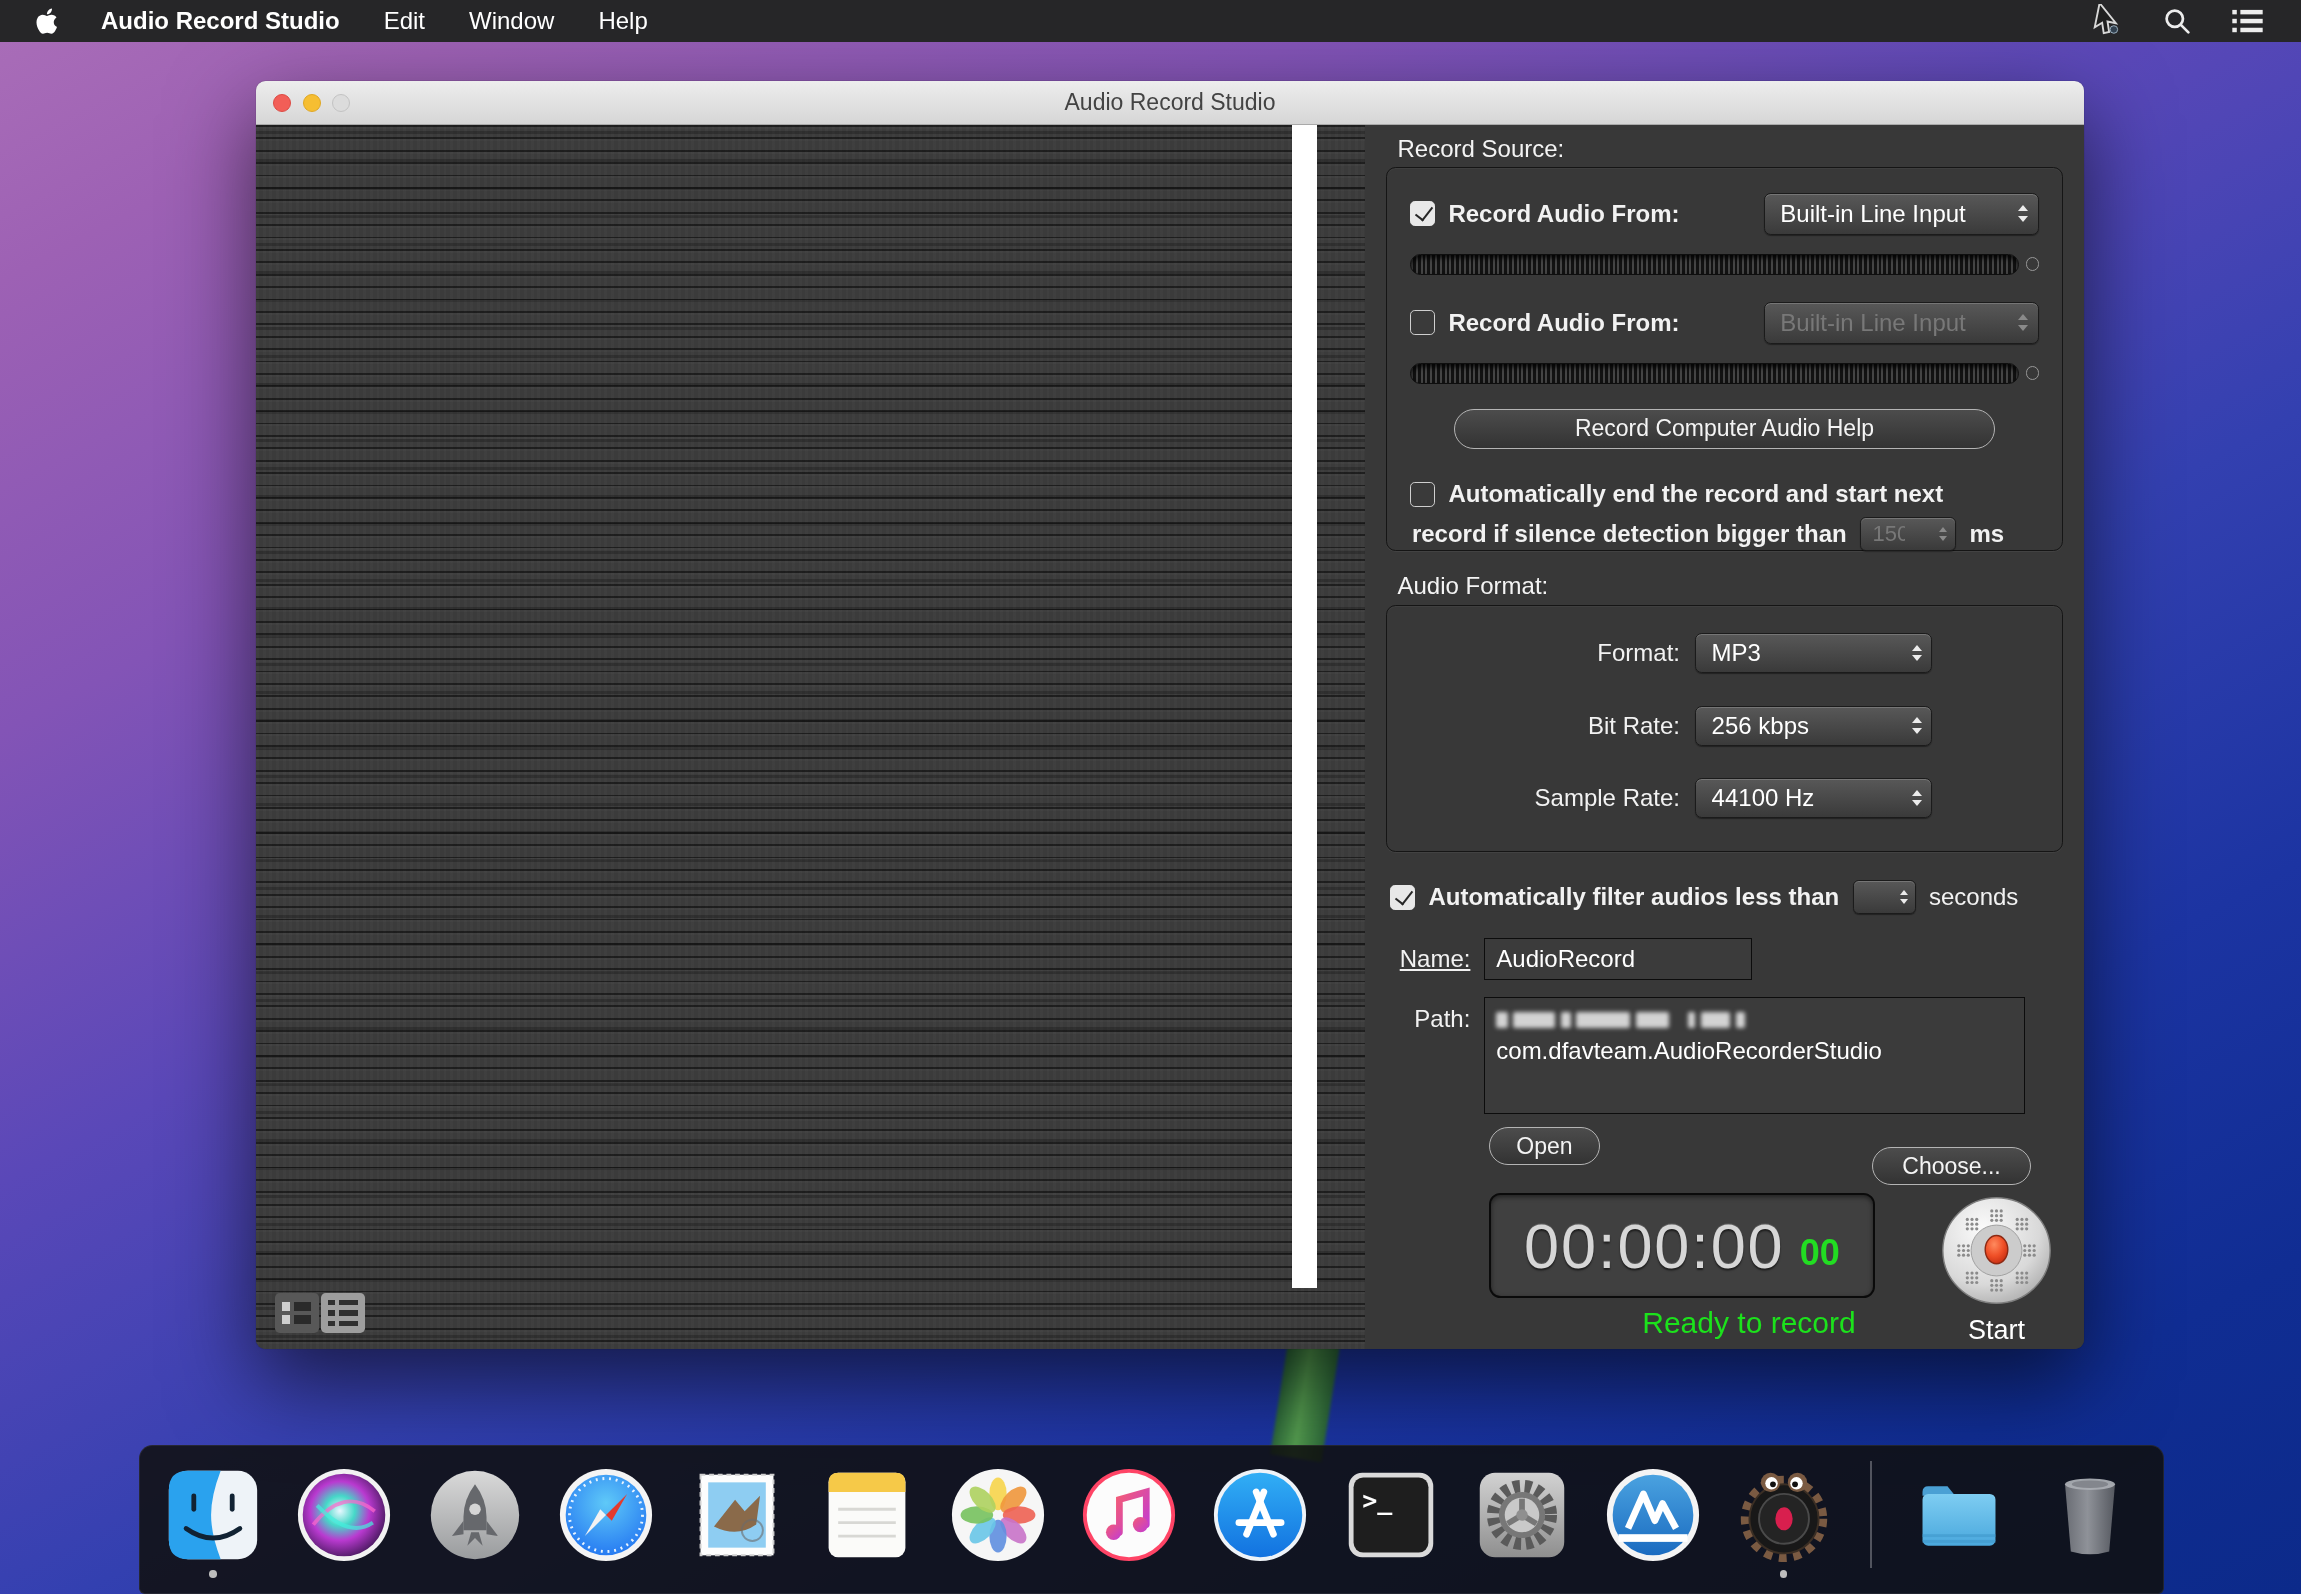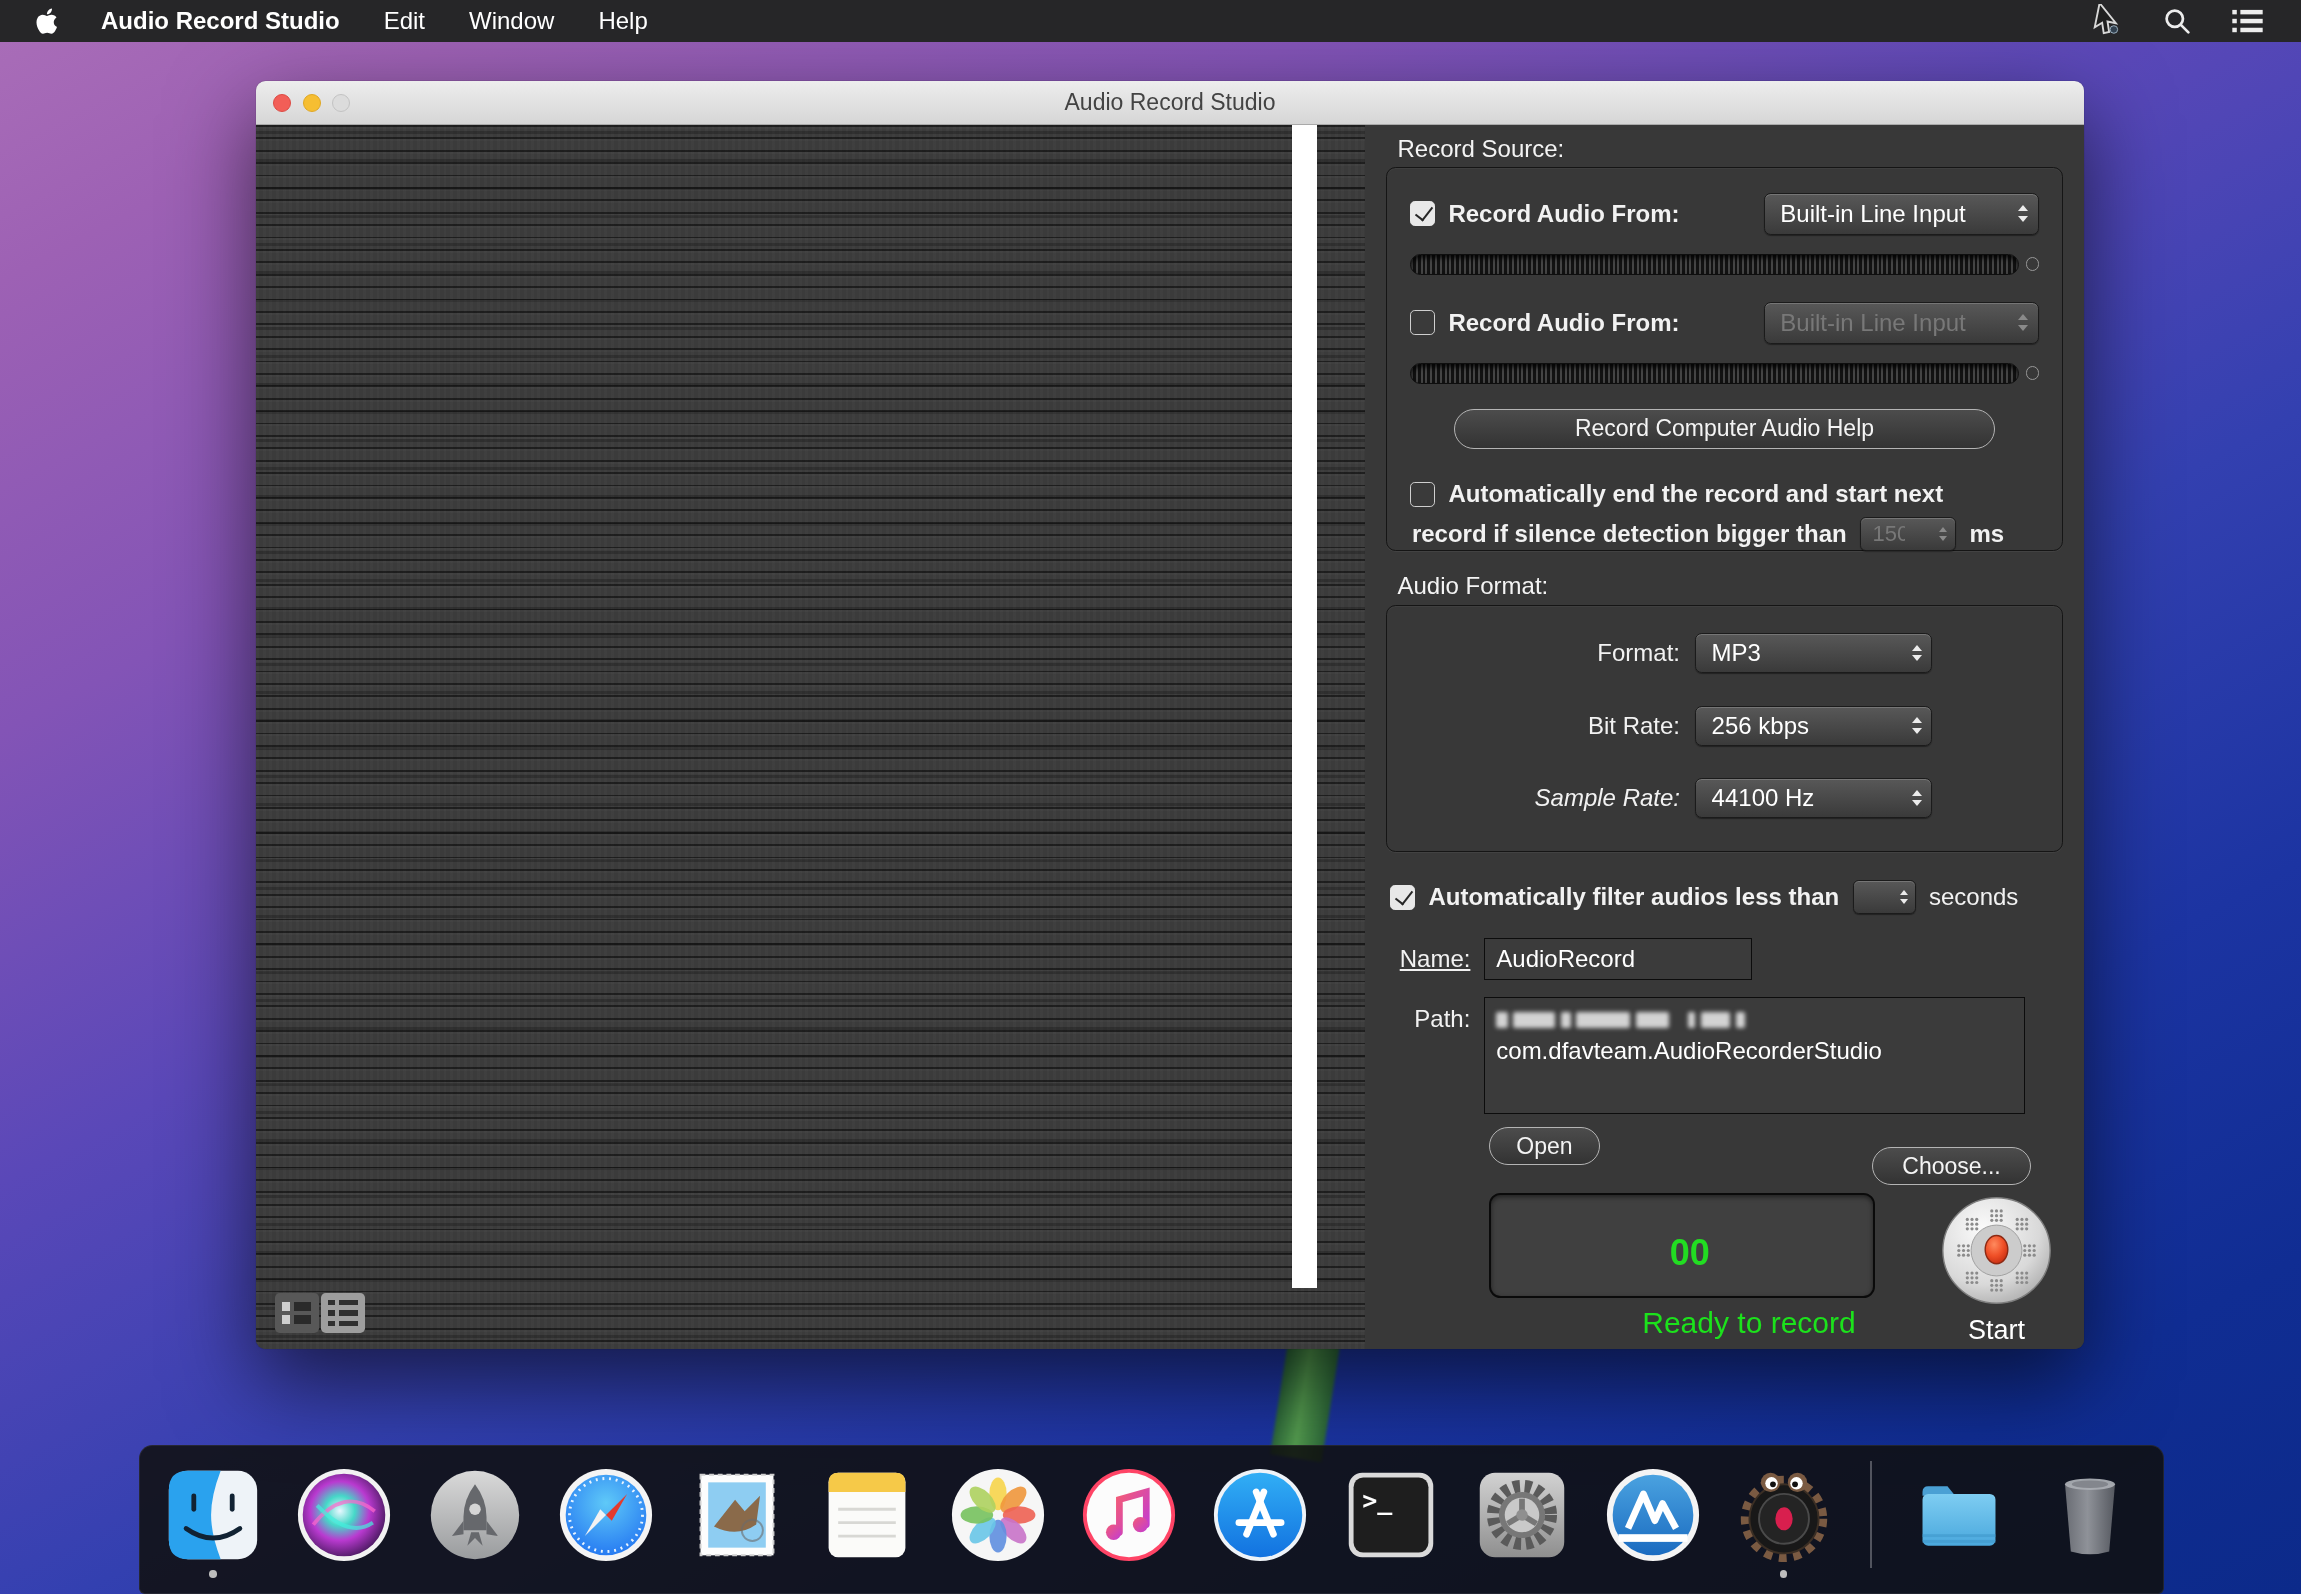--- a/index.html
+++ b/index.html
@@ -335,21 +335,21 @@
             <span style="width:270px; text-align:right;">Bit Rate:</span>
             <div class="popup" style="margin-left:15.3px; width:237px; height:40px;">
               <span class="pv">256 kbps</span>
               <span class="arrows">
                   <i class="up"></i>
                   <i class="dn"></i>
                 </span>
             </div>
           </div>
           <div class="row" style="margin-top:32.5px;">
-            <span style="width:270px; text-align:right;font-style:italic;">Sample Rate:</span>
+            <span style="width:270px; text-align:right;">Sample Rate:</span>
             <div class="popup" style="margin-left:15.3px; width:237px; height:40px;">
               <span class="pv">44100 Hz</span>
               <span class="arrows">
                   <i class="up"></i>
                   <i class="dn"></i>
                 </span>
             </div>
           </div>
         </div>
 
@@ -385,20 +385,21 @@
                 <span class="rblock" style="width:9.6px;"></span>
             </div>
             <div>com.dfavteam.AudioRecorderStudio</div>
           </div>
         </div>
 
         <div class="pill abs" style="left:124px; top:1002px; width:111px; height:38px;">Open</div>
         <div class="pill abs" style="left:507px; top:1002px; width:159px; height:38px;margin-top:20px;">Choose...</div>
 
         <div class="timerbox">
+          <span class="tdigits">00:00:00</span>
           <span class="thund">00</span>
         </div>
         <div class="status">Ready to record</div>
 
         <div class="startwrap">
           <svg width="113" height="113" viewBox="0 0 120 120">
             <defs>
               <radialGradient id="srOuter" cx="38%" cy="30%" r="80%">
                 <stop offset="0%" stop-color="#fbfbfb"></stop>
                   <stop offset="65%" stop-color="#d9d9d9"></stop>

